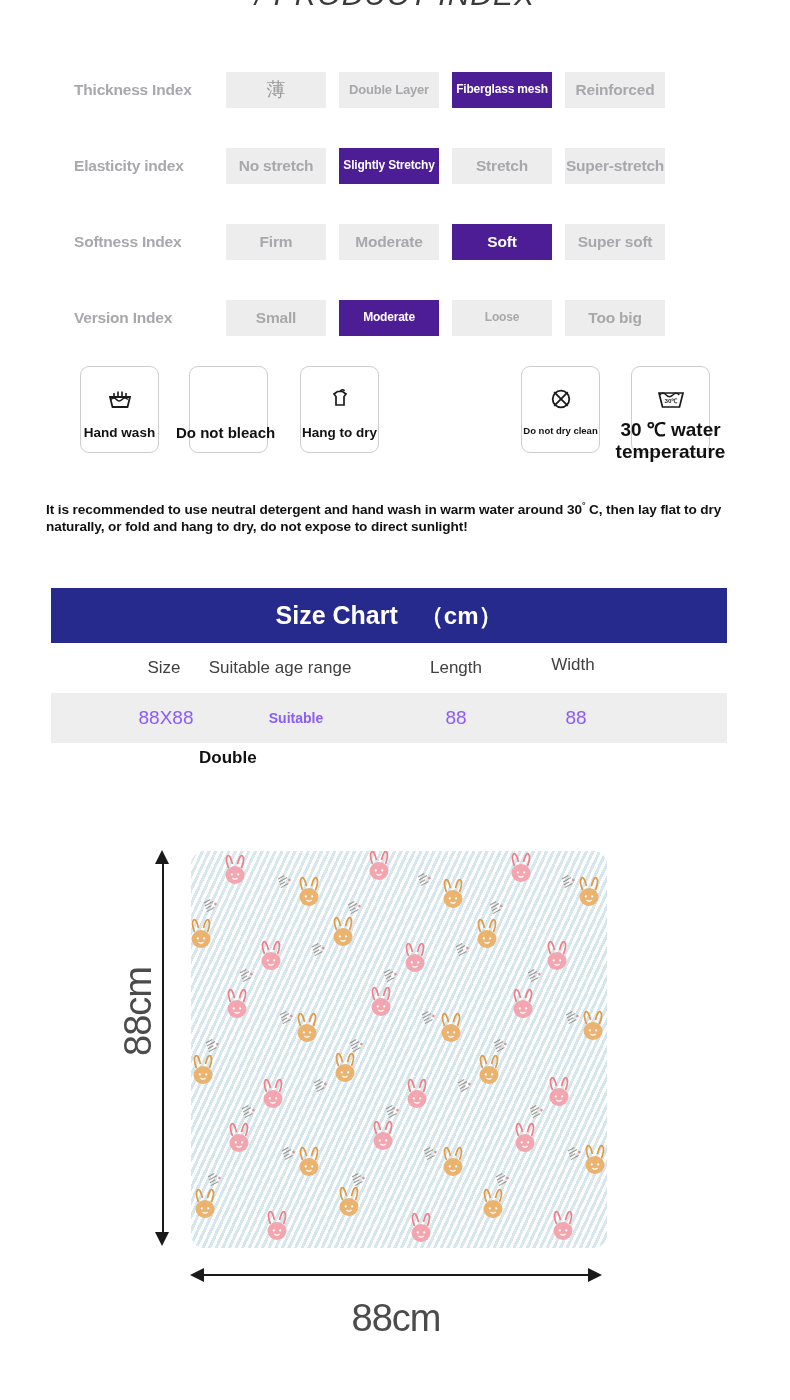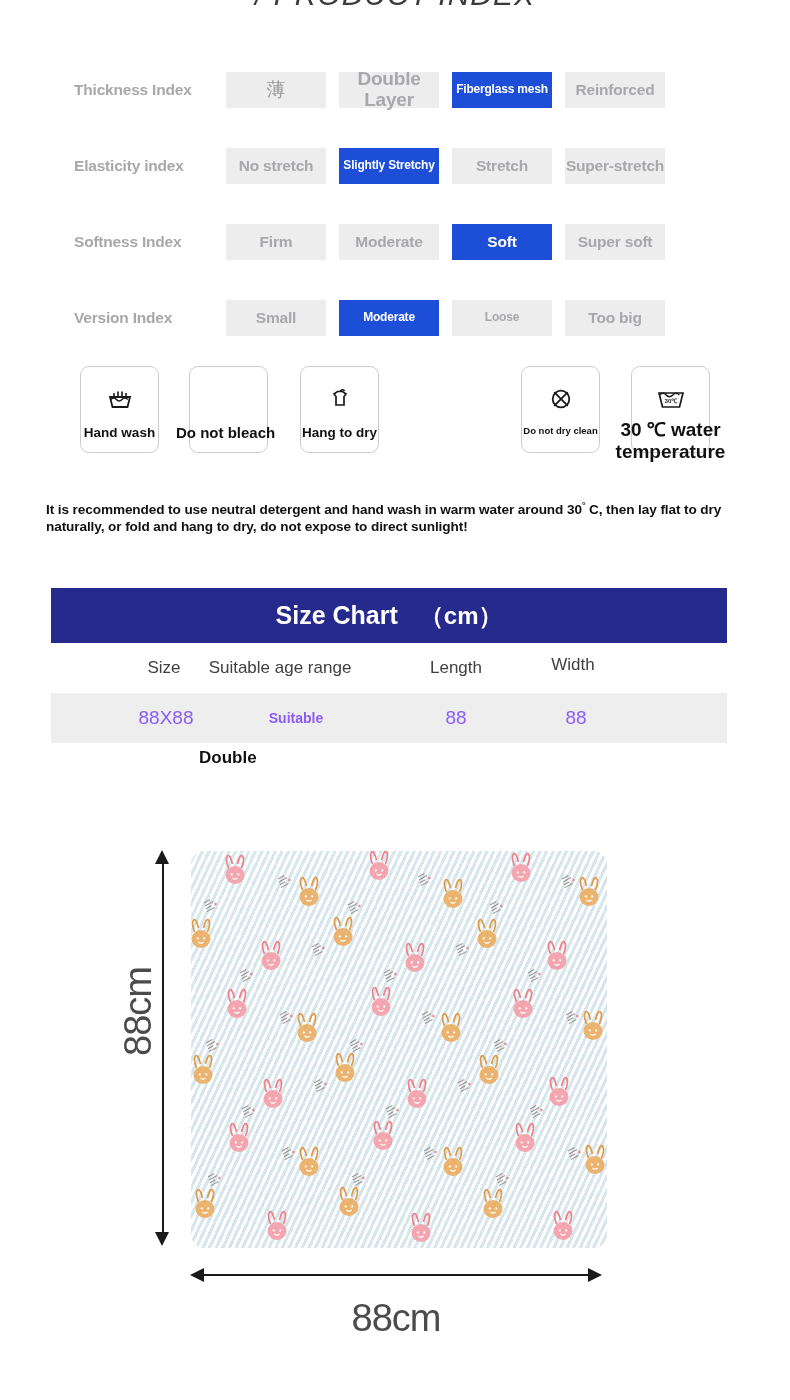--- a/index.html
+++ b/index.html
@@ -73,25 +73,25 @@
     text-align: center;
     box-sizing: border-box;
     background: #ededed;
     color: #a8a8ac;
     font-size: 15.5px;
     font-weight: 600;
     line-height: 1.08;
     letter-spacing: -0.2px;
   }
   .chip.active {
-    background: #1d4ed8;
+    background: #4c1d95;
     color: #ffffff;
   }
   .chip.cjk { font-size: 19px; color: #999; font-weight: 400; }
-  .chip.two-line { font-size: 19px; }
+  .chip.two-line { font-size: 13px; }
   .chip.small { font-size: 12px; line-height: 1.15; }
 
   
   .c0 { left: 0;    width: 100px; }
   .c1 { left: 113px; width: 100px; }
   .c2 { left: 226px; width: 100px; }
   .c3 { left: 339px; width: 100px; }
 
   
   .chip.wide { justify-content: center; overflow: visible; white-space: nowrap; }

